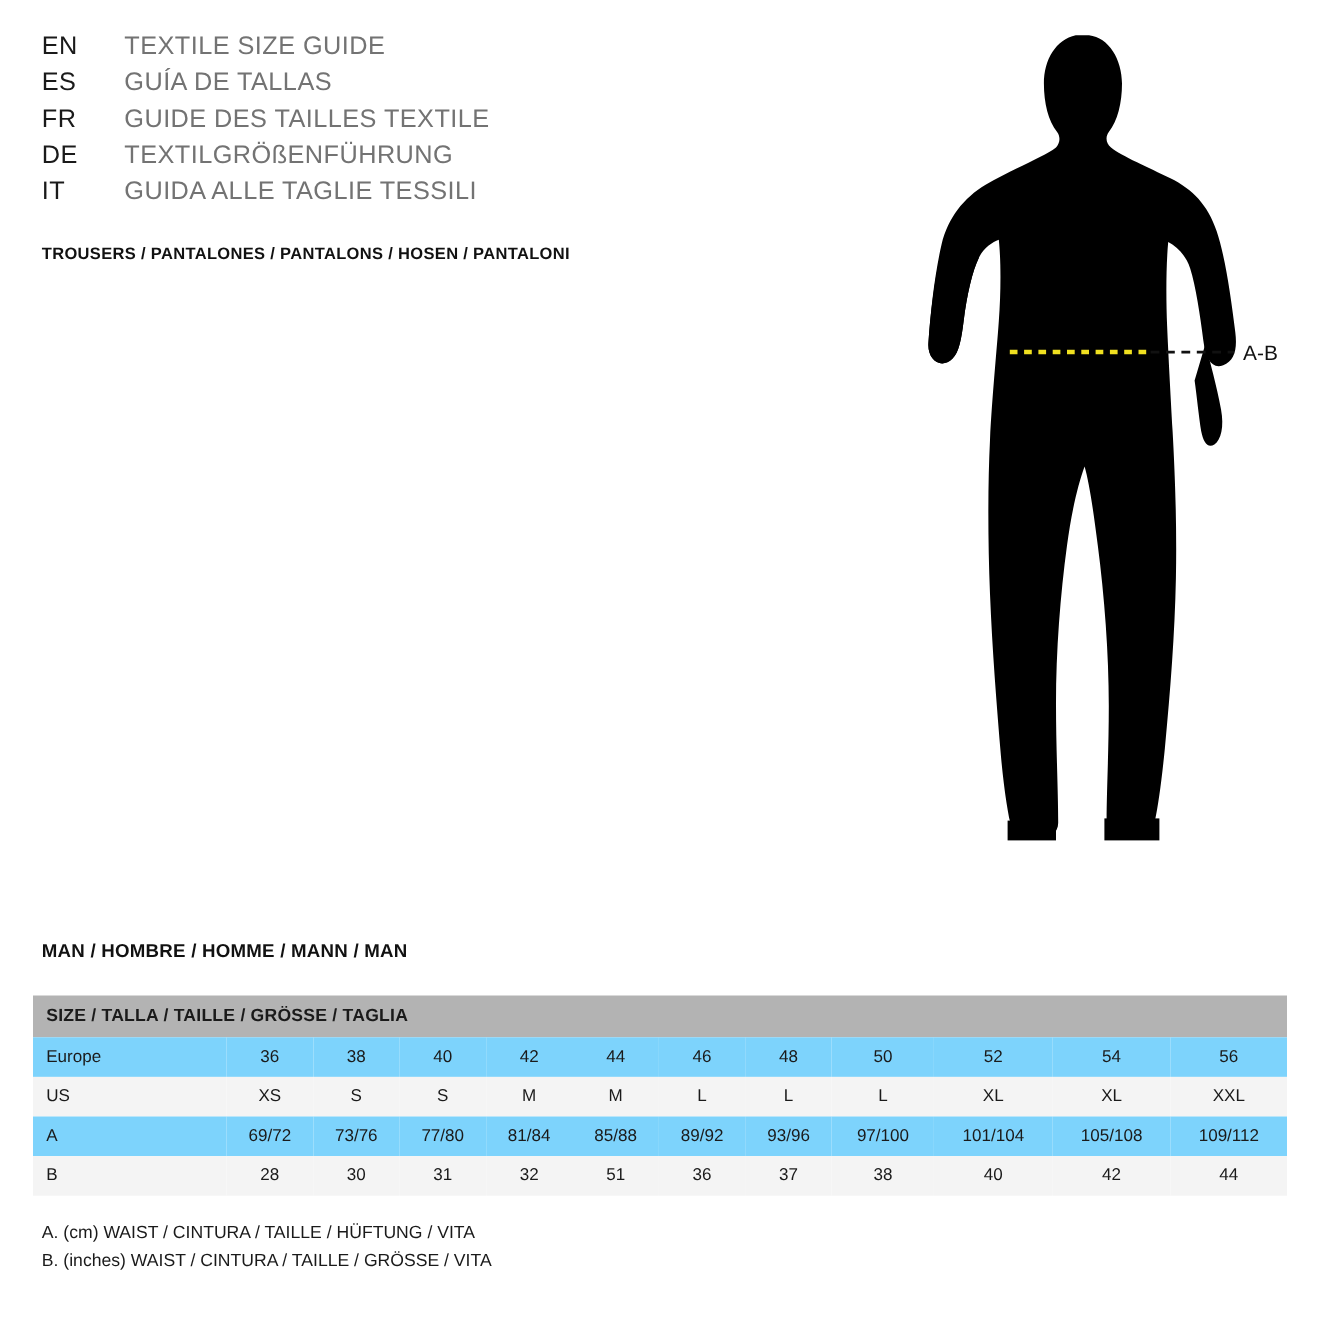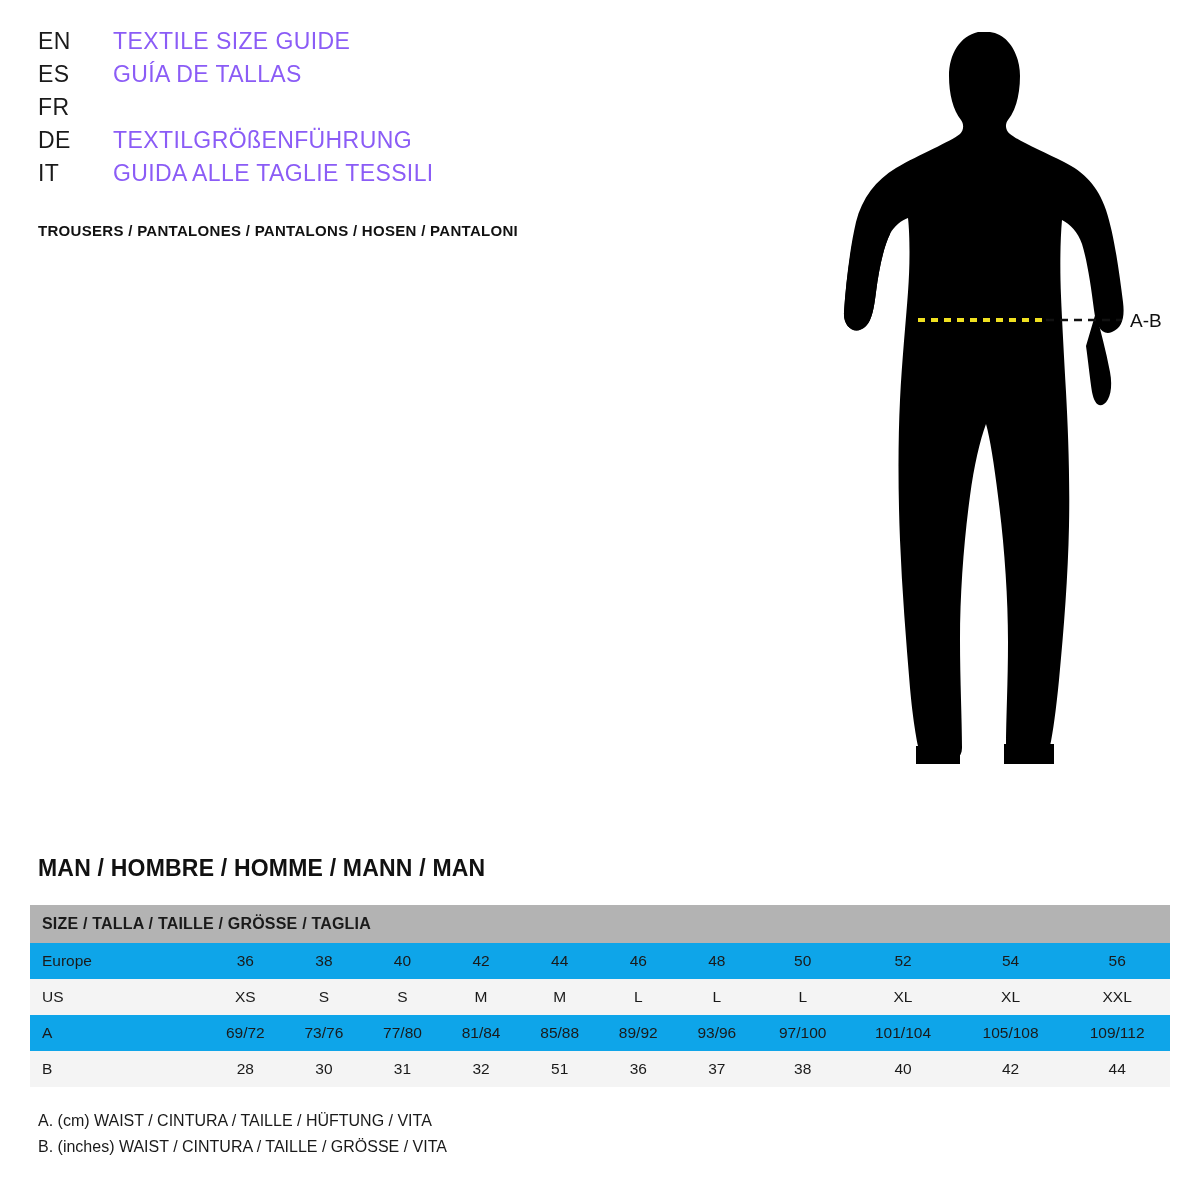--- a/index.html
+++ b/index.html
@@ -34,21 +34,21 @@
     height: 33px;
     font-size: 23px;
     letter-spacing: 0.4px;
   }
   .lang-code {
     width: 75px;
     flex: 0 0 75px;
     color: #1a1a1a;
   }
   .lang-text {
-    color: #8b5cf6;
+    color: #737373;
   }
   .garment-title {
     position: absolute;
     left: 38px;
     top: 222px;
     font-size: 15px;
     font-weight: bold;
     letter-spacing: 0.3px;
     color: #111;
   }
@@ -61,21 +61,21 @@
     width: 380px;
     height: 790px;
   }
   .figure-svg { display: block; }
 
   
   .section-label {
     position: absolute;
     left: 38px;
     top: 855px;
-    font-size: 23px;
+    font-size: 17px;
     font-weight: bold;
     letter-spacing: 0.2px;
     color: #111;
   }
   table.size-table {
     position: absolute;
     left: 30px;
     top: 905px;
     width: 1140px;
     border-collapse: collapse;
@@ -92,21 +92,21 @@
   }
   table.size-table thead th {
     background: #b3b3b3;
     text-align: left;
     padding-left: 12px;
     font-weight: bold;
     font-size: 16px;
     height: 30px;
     letter-spacing: 0.2px;
   }
-  table.size-table tbody tr.odd td { background: #0ea5e9; }
+  table.size-table tbody tr.odd td { background: #7dd3fc; }
   table.size-table tbody tr.even td { background: #f4f4f4; }
   table.size-table td.row-label {
     text-align: left;
     padding-left: 12px;
     width: 160px;
   }
 
   
   .notes {
     position: absolute;
@@ -126,20 +126,21 @@
     <div class="lang-row">
       <span class="lang-code">EN</span>
       <span class="lang-text">TEXTILE SIZE GUIDE</span>
     </div>
     <div class="lang-row">
       <span class="lang-code">ES</span>
       <span class="lang-text">GUÍA DE TALLAS</span>
     </div>
     <div class="lang-row">
       <span class="lang-code">FR</span>
+      <span class="lang-text">GUIDE DES TAILLES TEXTILE</span>
     </div>
     <div class="lang-row">
       <span class="lang-code">DE</span>
       <span class="lang-text">TEXTILGRÖßENFÜHRUNG</span>
     </div>
     <div class="lang-row">
       <span class="lang-code">IT</span>
       <span class="lang-text">GUIDA ALLE TAGLIE TESSILI</span>
     </div>
   </div>

